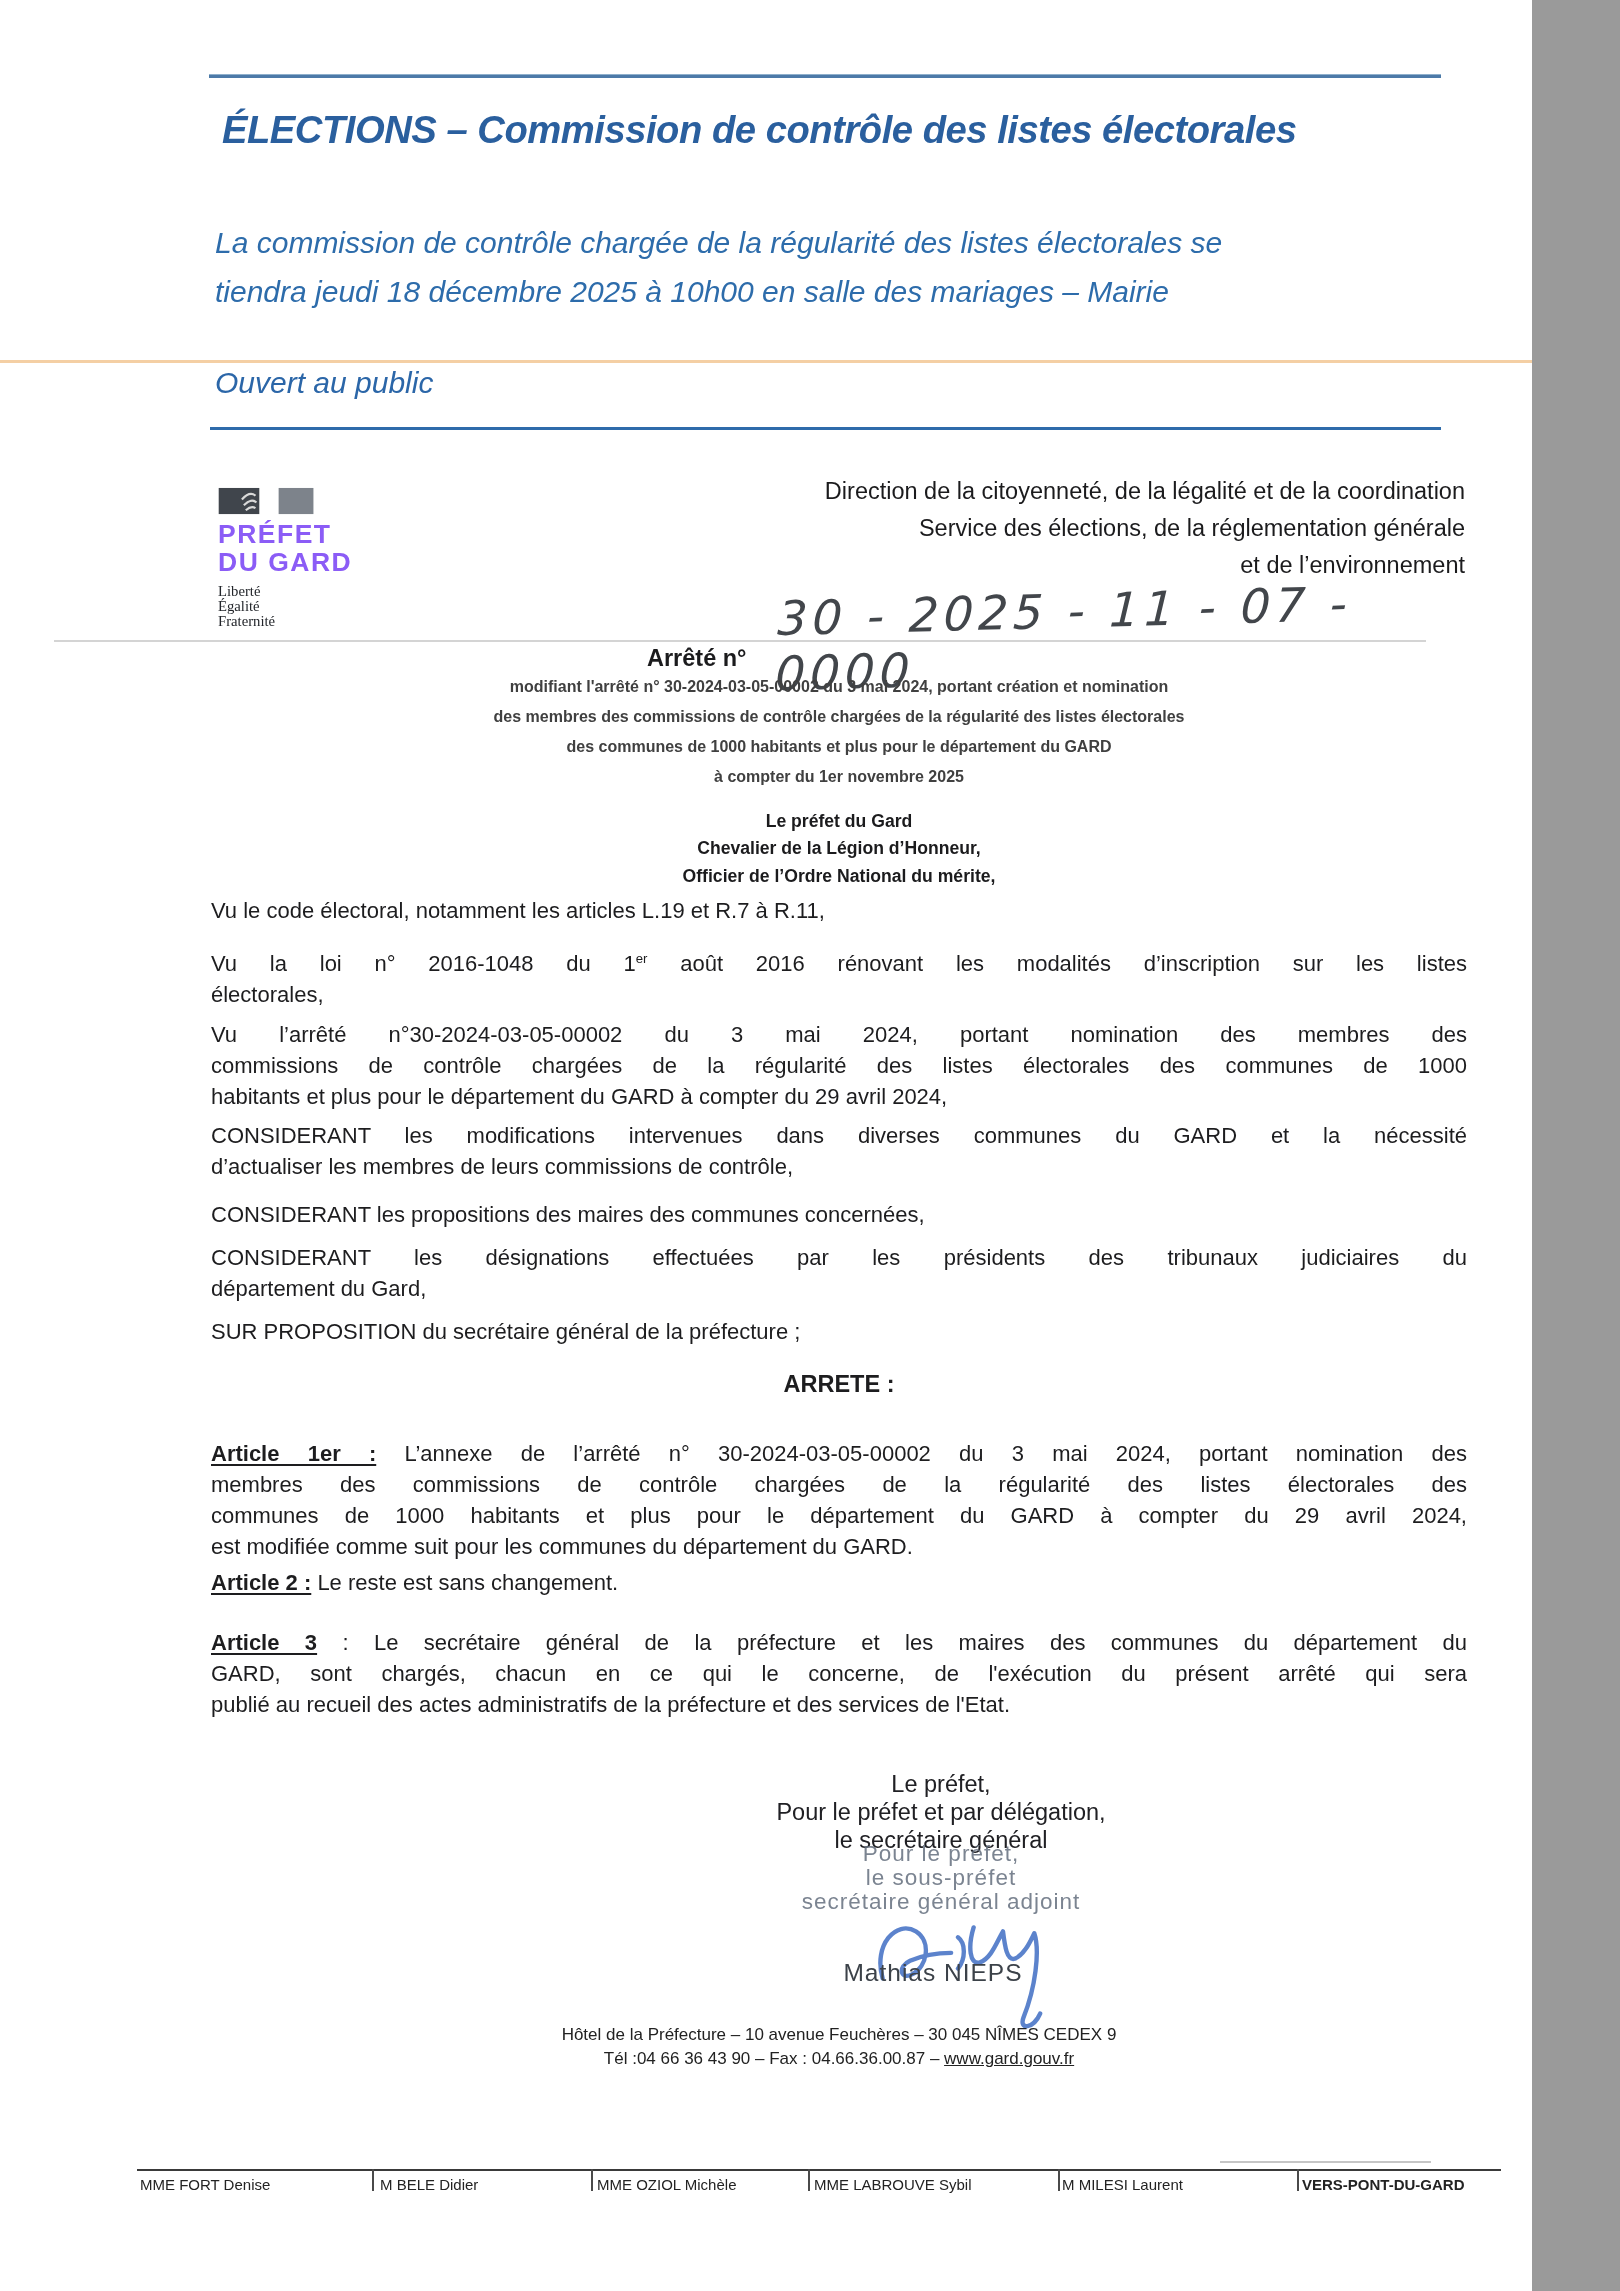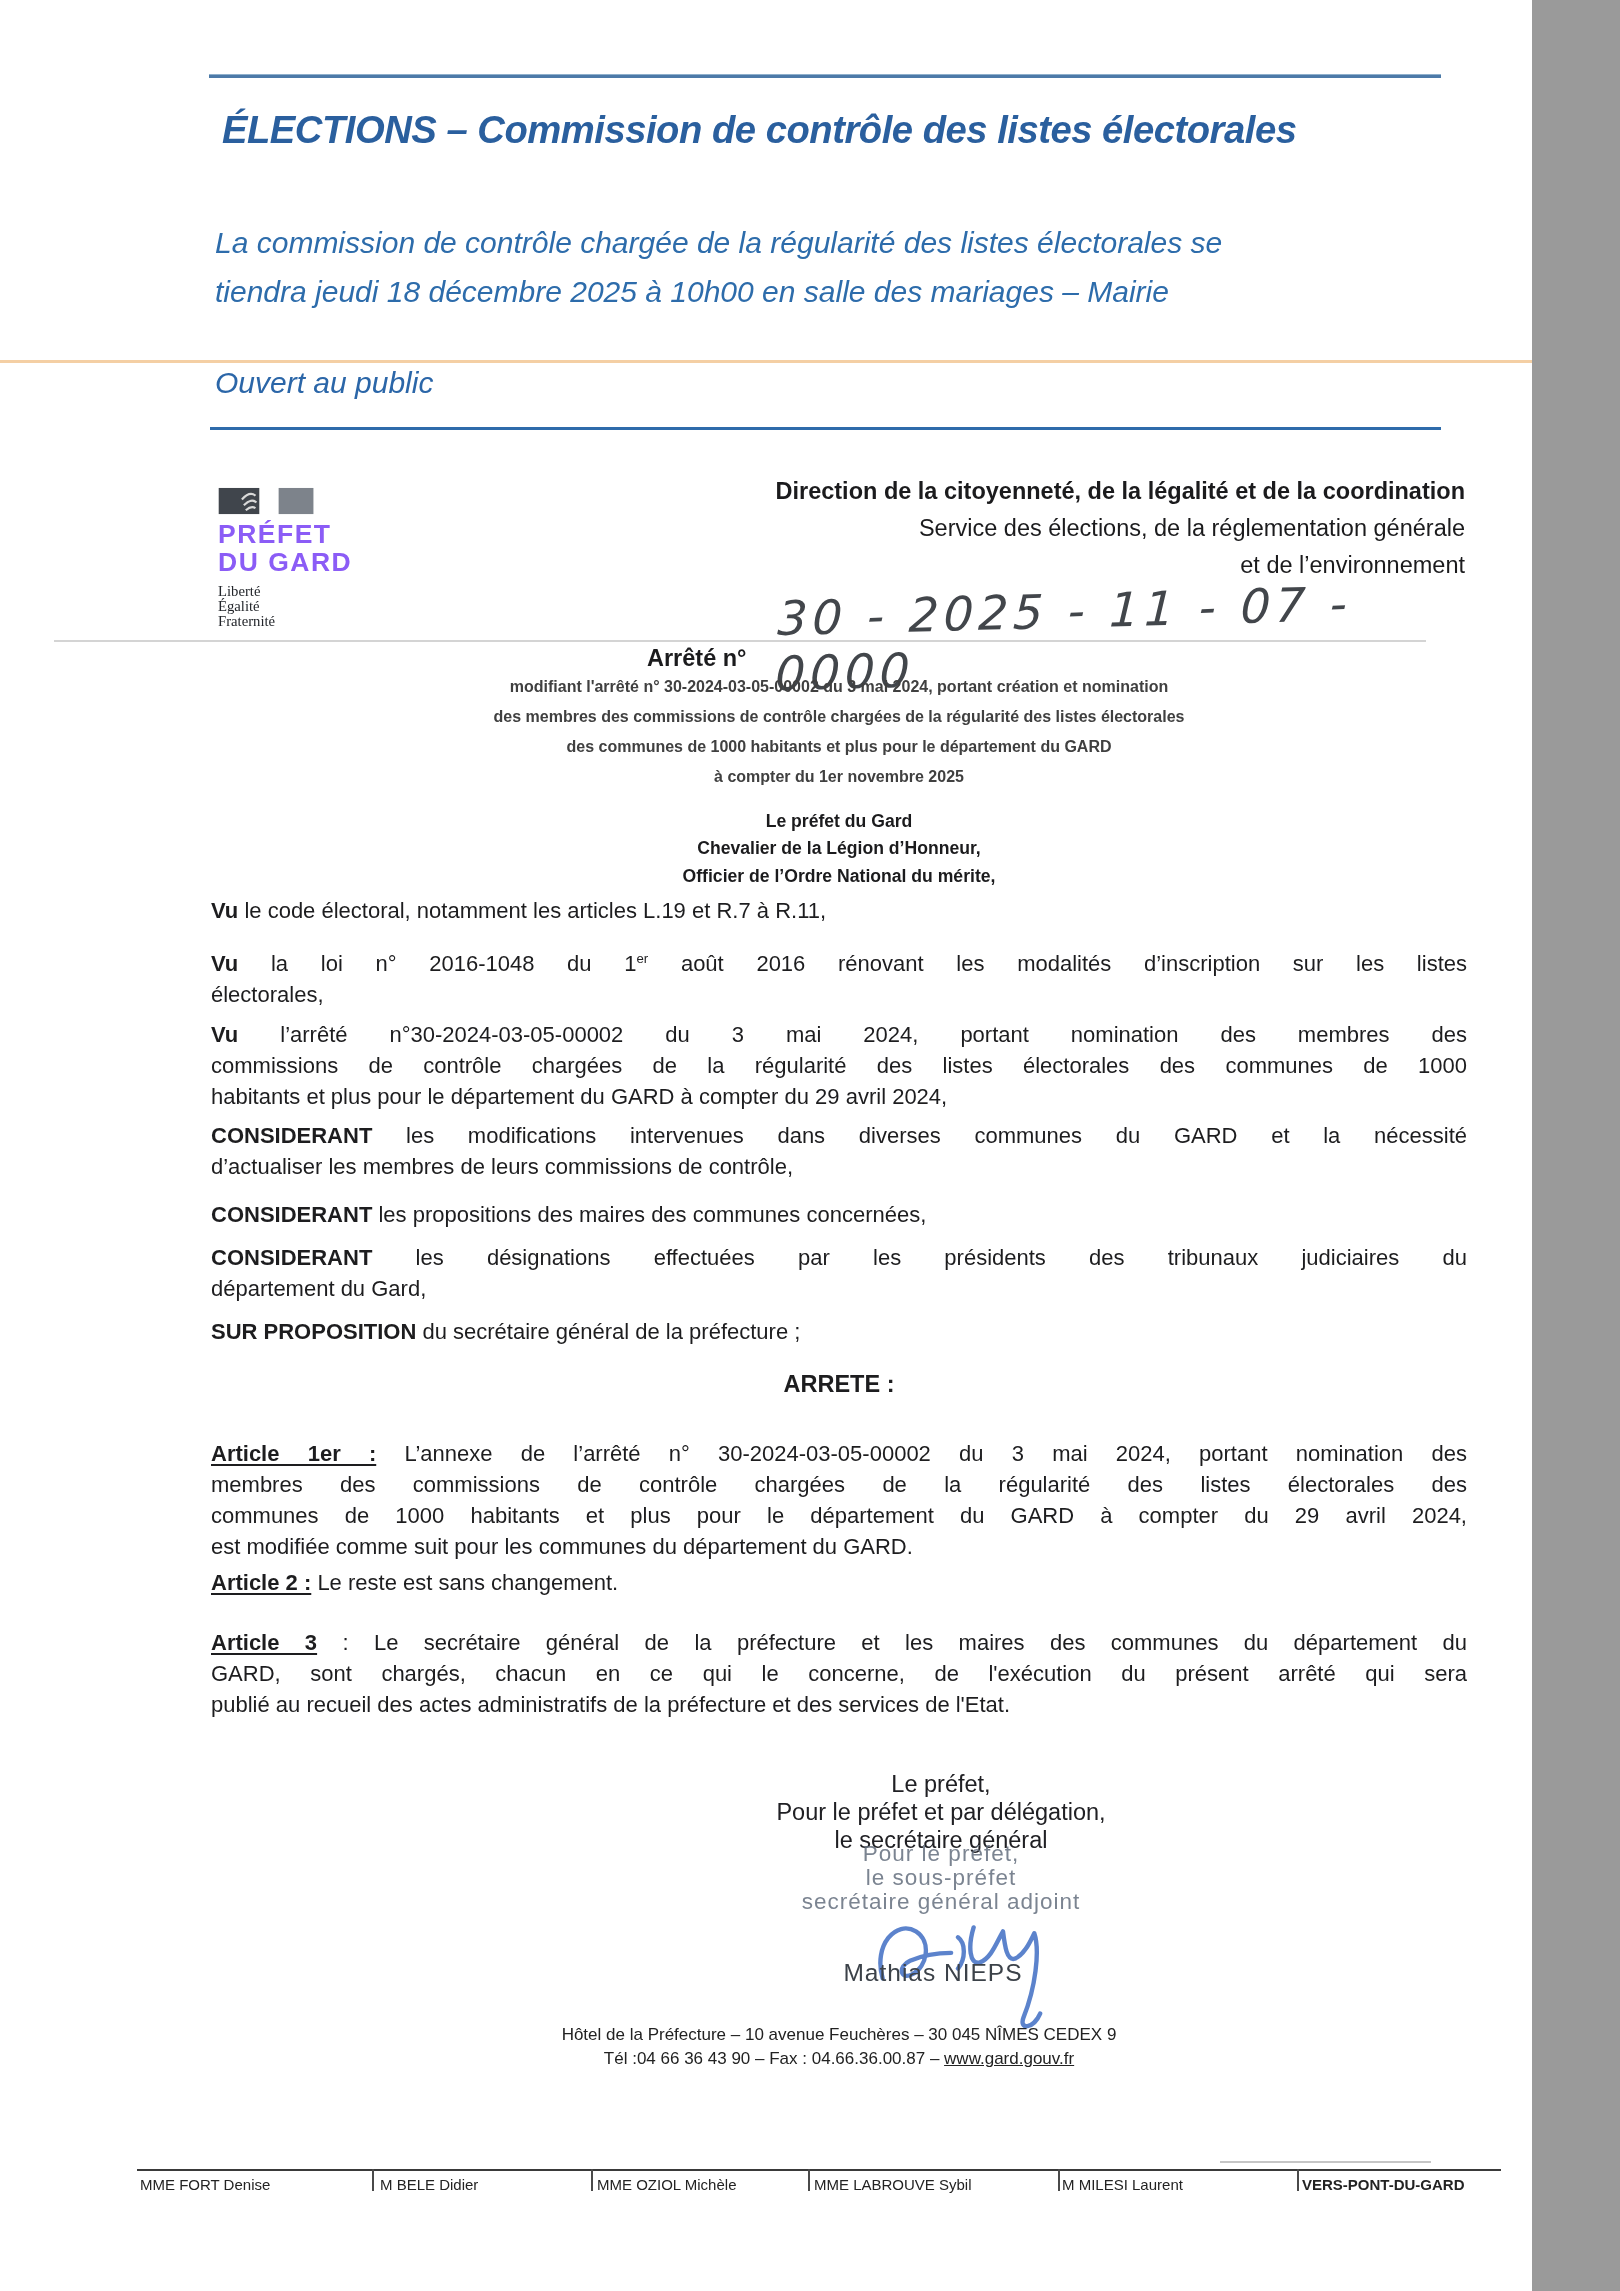--- a/index.html
+++ b/index.html
@@ -22,21 +22,21 @@
   .arrete-label{left:647px;top:645px;font-size:23.5px;font-weight:bold;color:#1b1b1d;}
   .handnum{left:779px;top:591px;width:627px;font-family:"DejaVu Sans",sans-serif;font-style:italic;
            font-size:47px;letter-spacing:4.9px;color:#33373c;transform:rotate(-1.5deg) skewX(-4deg);
            transform-origin:left top;opacity:.92;}
   .arrete-title{left:211px;top:672px;width:1256px;text-align:center;font-size:16px;font-weight:bold;
                 line-height:30px;color:#404040;}
   .prefect{left:211px;top:808px;width:1256px;text-align:center;font-size:17.6px;font-weight:bold;
            line-height:27.4px;color:#1b1b1d;}
   .par{position:absolute;left:211px;width:1256px;font-size:22px;line-height:31px;color:#1d1d1f;}
   .jl{text-align:justify;text-align-last:justify;}
-  .b{font-weight:bold;}
+  .b{font-weight:normal;}
   .al{font-weight:bold;text-decoration:underline;text-underline-offset:2.9px;}
   sup{font-size:0.6em;}
   .heading{text-align:center;font-size:23.5px;font-weight:bold;}
   .closing{left:588px;top:1770px;width:706px;text-align:center;font-size:23.5px;line-height:28px;color:#202024;}
   .stamp{left:588px;top:1842px;width:706px;text-align:center;font-size:22.5px;line-height:24px;
          color:rgba(100,110,126,.85);letter-spacing:1px;filter:blur(0.3px);}
   .signature-svg{left:867px;top:1902px;}
   .signatory{left:588px;top:1959px;width:690px;text-align:center;font-size:24.5px;color:#3c4249;letter-spacing:1px;}
   .footer{left:211px;width:1256px;text-align:center;font-size:17px;font-weight:normal;color:#222;}
   .f1{top:2025px;}

